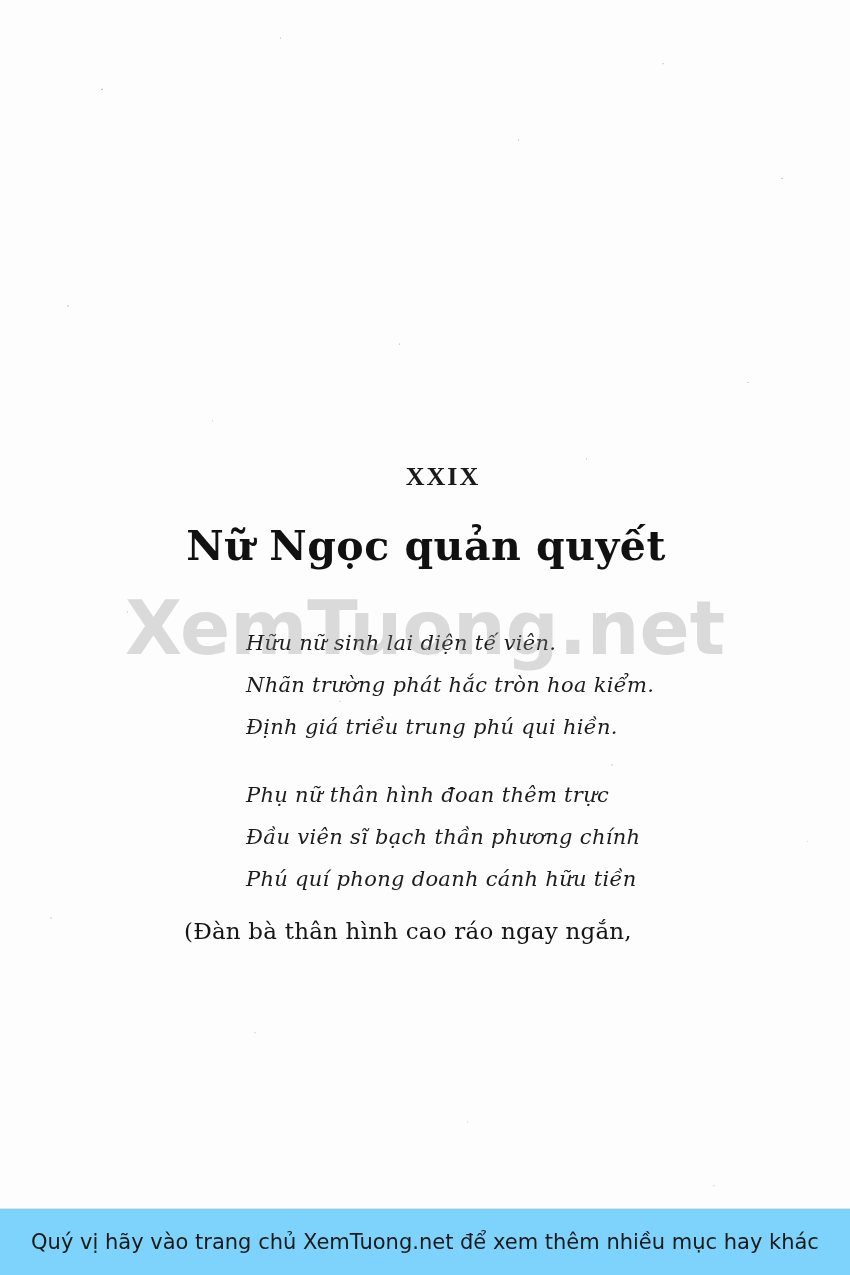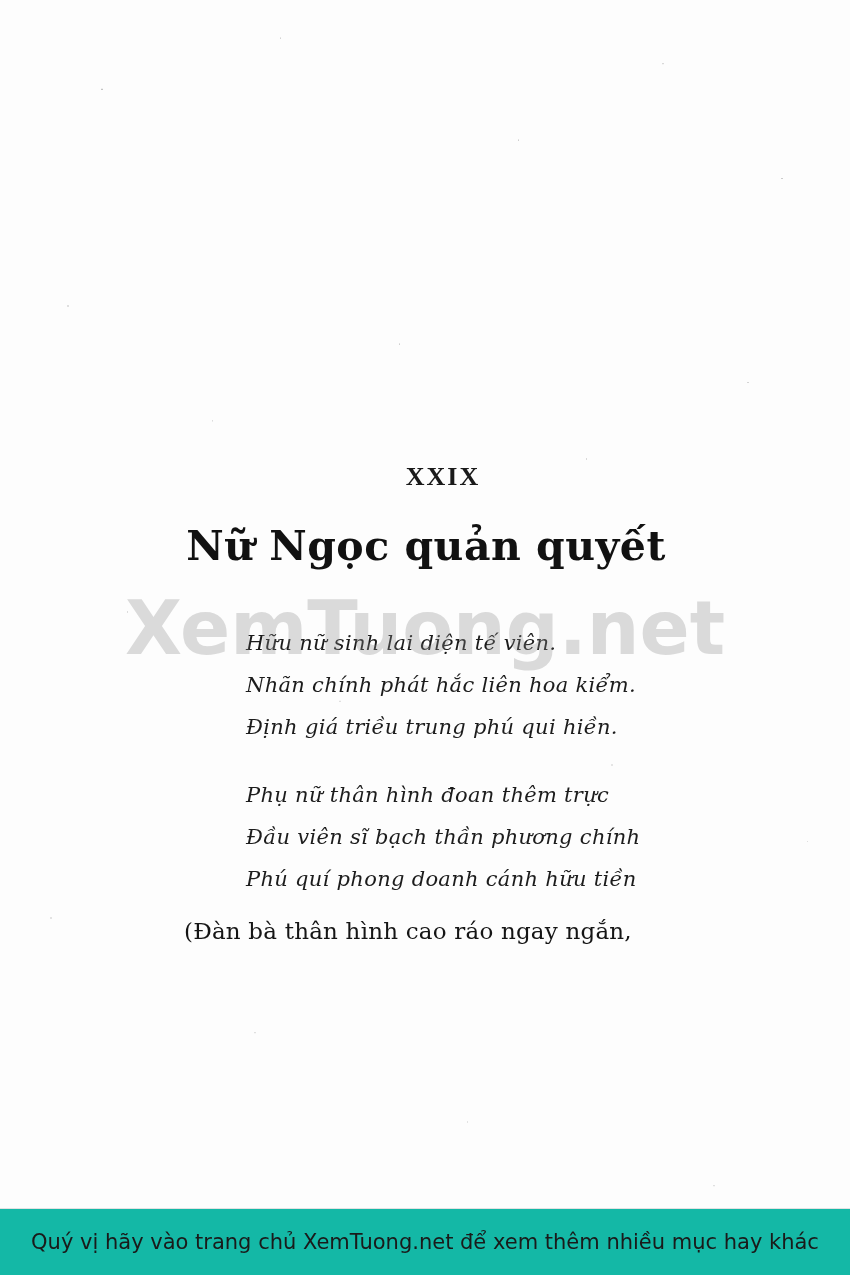--- a/index.html
+++ b/index.html
@@ -117,21 +117,21 @@
     pointer-events: none;
     user-select: none;
   }
 
   .footer-bar {
     position: absolute;
     left: 0;
     right: 0;
     bottom: 0;
     height: 66px;
-    background: #14b8a6;
+    background: #7dd3fc;
     border-top: 1px solid #e2e2e2;
     display: flex;
     align-items: center;
     justify-content: center;
     z-index: 5;
   }
   .footer-text {
     font-family: "DejaVu Sans", sans-serif;
     font-size: 21px;
     color: #1a1a1a;
@@ -143,21 +143,21 @@
 
 <div class="page-scan"></div>
 
 <div class="content">
 
   <div class="chapter-number">XXIX</div>
   <div class="chapter-title">Nữ Ngọc quản quyết</div>
 
   <div class="verse-block">
     <div class="line-indent">Hữu nữ sinh lai diện tế viên.</div>
-    <div class="line-indent">Nhãn chính phát hắc liên hoa kiểm.</div>
+    <div class="line-indent">Nhãn trường phát hắc tròn hoa kiểm.</div>
     <div class="line-indent">Định giá triều trung phú qui hiền.</div>
   </div>
 
   <div class="gap-small"></div>
 
 
   <div class="gap-mid"></div>
 
   <div class="verse-block">
     <div class="line-indent">Phụ nữ thân hình đoan thêm trực</div>

